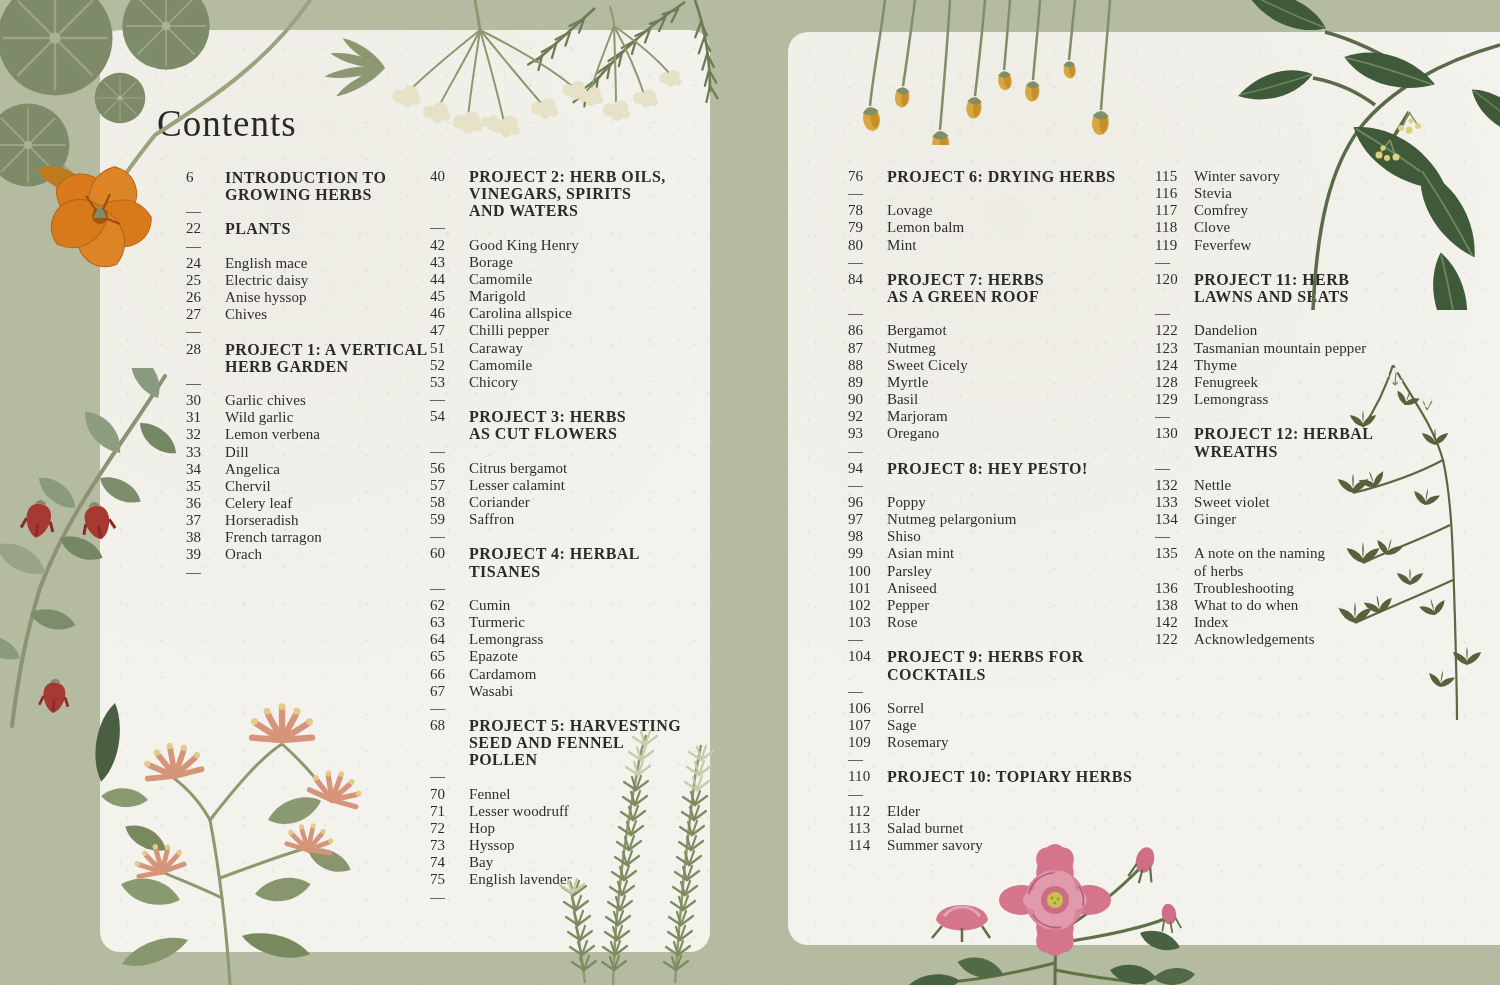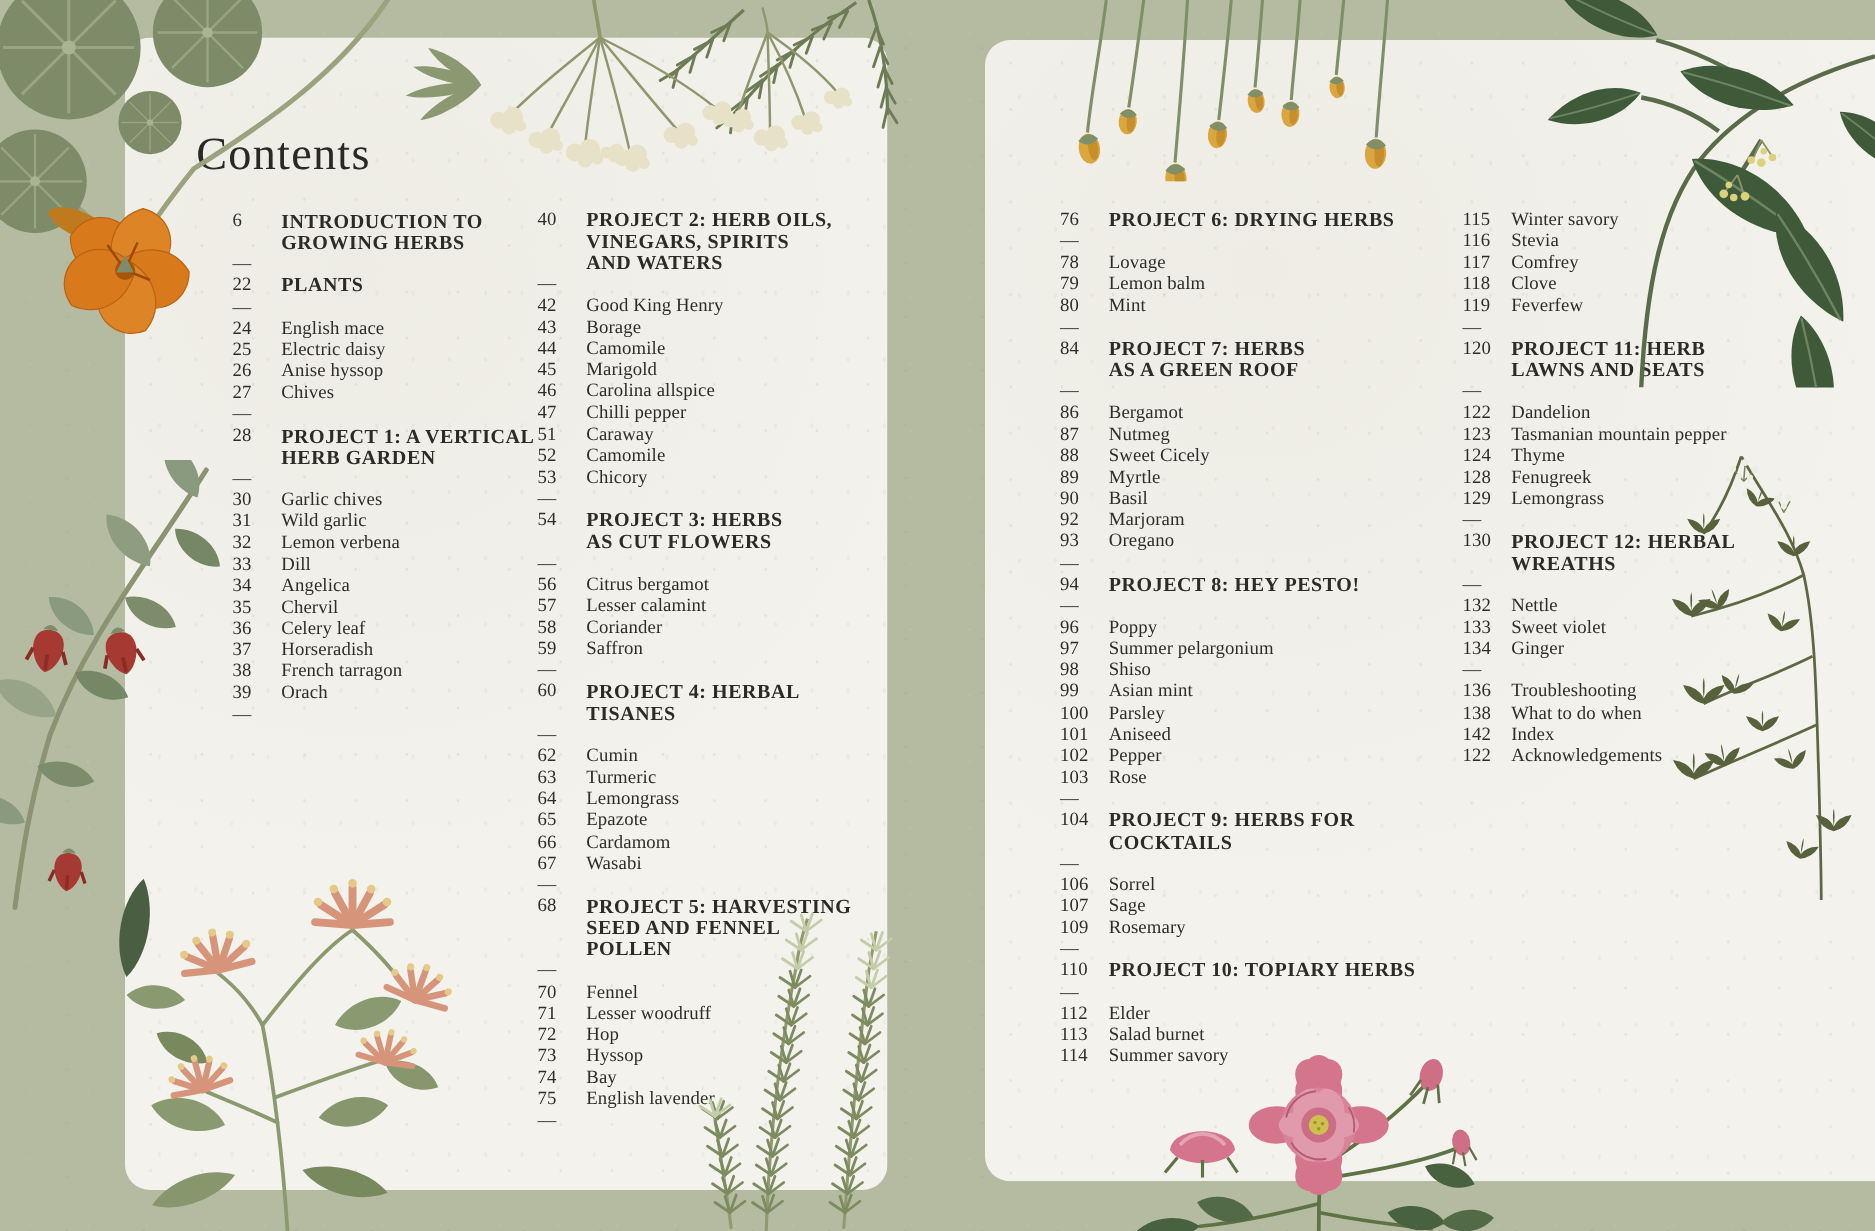--- a/index.html
+++ b/index.html
@@ -443,21 +443,21 @@
         <div class="toc-row dash">
           <span class="num">—</span>
           <span class="label"></span>
         </div>
         <div class="toc-row item">
           <span class="num">96</span>
           <span class="label">Poppy</span>
         </div>
         <div class="toc-row item">
           <span class="num">97</span>
-          <span class="label">Summer pelargonium</span>
+          <span class="label">Nutmeg pelargonium</span>
         </div>
         <div class="toc-row item">
           <span class="num">98</span>
           <span class="label">Shiso</span>
         </div>
         <div class="toc-row item">
           <span class="num">99</span>
           <span class="label">Asian mint</span>
         </div>
         <div class="toc-row item">
@@ -519,21 +519,21 @@
         </div>
         <div class="toc-row item">
           <span class="num">113</span>
           <span class="label">Salad burnet</span>
         </div>
         <div class="toc-row item">
           <span class="num">114</span>
           <span class="label">Summer savory</span>
         </div>
       </div>
-    <div class="toc-col" style="left:382px;top:136px;width:250px">
+    <div class="toc-col" style="left:367px;top:136px;width:250px">
         <div class="toc-row item">
           <span class="num">115</span>
           <span class="label">Winter savory</span>
         </div>
         <div class="toc-row item">
           <span class="num">116</span>
           <span class="label">Stevia</span>
         </div>
         <div class="toc-row item">
           <span class="num">117</span>
@@ -601,20 +601,25 @@
           <span class="num">133</span>
           <span class="label">Sweet violet</span>
         </div>
         <div class="toc-row item">
           <span class="num">134</span>
           <span class="label">Ginger</span>
         </div>
         <div class="toc-row dash">
           <span class="num">—</span>
           <span class="label"></span>
+        </div>
+        <div class="toc-row item">
+          <span class="num">135</span>
+          <span class="label">A note on the naming
+of herbs</span>
         </div>
         <div class="toc-row item">
           <span class="num">136</span>
           <span class="label">Troubleshooting</span>
         </div>
         <div class="toc-row item">
           <span class="num">138</span>
           <span class="label">What to do when</span>
         </div>
         <div class="toc-row item">

